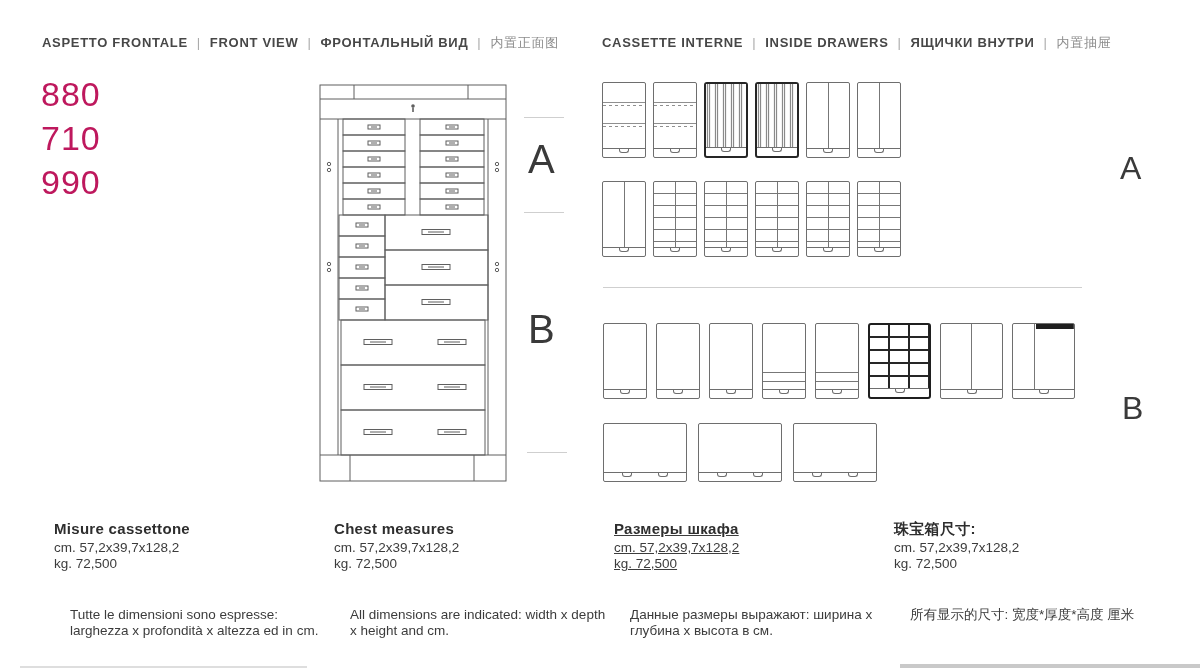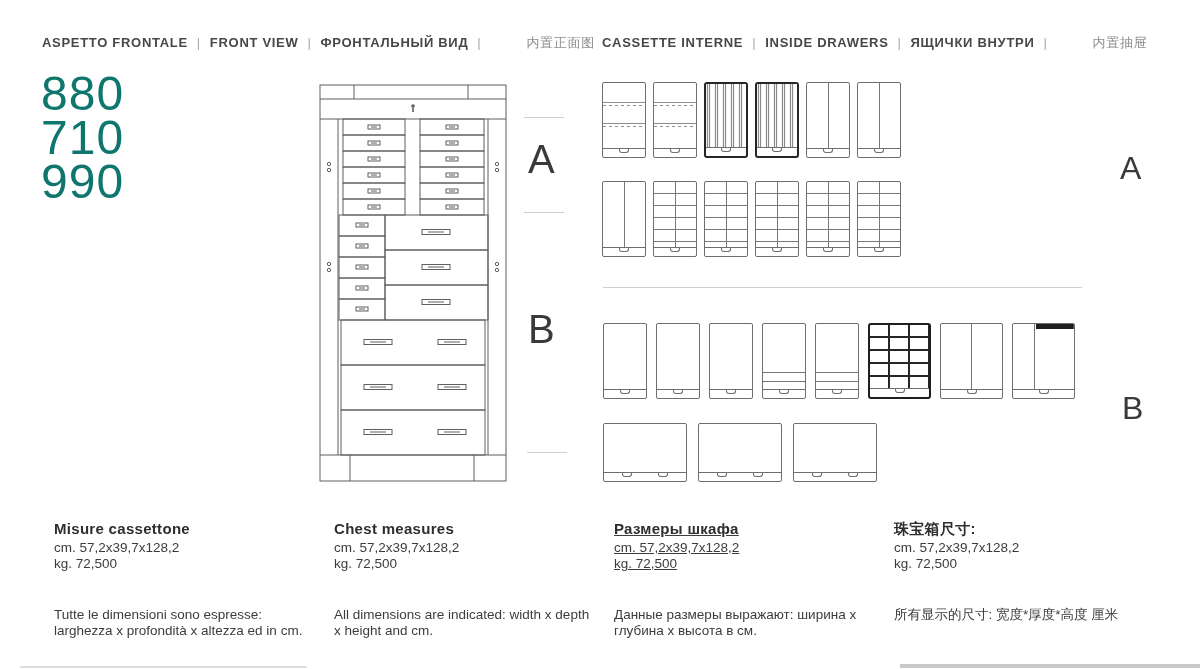--- a/index.html
+++ b/index.html
@@ -4,27 +4,27 @@
 <style>
   * { margin:0; padding:0; box-sizing:border-box; }
   html,body { background:#ffffff; }
   body { font-family:"Liberation Sans", sans-serif; color:#3b3b3b; }
   .page { position:relative; width:1200px; height:669px; background:#fff; overflow:hidden; }
 
   
   .header { position:absolute; top:34px; font-size:13px; font-weight:700; letter-spacing:.7px;
             color:#474747; white-space:nowrap; }
   .header .sep { color:#a9a9a9; font-weight:400; margin:0 9px; }
-  .header .zh { color:#8d8d8d; font-weight:400;margin-left:36px; }
+  .header .zh { color:#8d8d8d; font-weight:400; }
   .left-header { left:42px; }
   .right-header { left:602px; }
 
   
-  .models { position:absolute; left:41px; top:72px; font-size:48px; line-height:44px;
-            letter-spacing:1px; color:#0f766e; font-weight:400; }
+  .models { position:absolute; left:41px; top:72px; font-size:34px; line-height:44px;
+            letter-spacing:1px; color:#be185d; font-weight:400; }
 
   
   .chest-svg { position:absolute; left:318px; top:83px; }
   .bracket-line { position:absolute; width:40px; height:1px; background:#cfcfcf; }
   .section-letter { position:absolute; font-weight:300; color:#3a3a3a; }
   .section-letter.left { font-size:40px; }
   .section-letter.right { font-size:32px; }
 
   
   .insert-row { position:absolute; display:flex; }
@@ -87,21 +87,21 @@
   .t-plain-wide { width:84px; height:59px; }
 
   .panel-separator { position:absolute; left:603px; top:287px; width:479px; height:1px;
                      background:#cfcfcf; }
 
   
   .measure-col { position:absolute; top:521px; width:272px; font-size:13.5px;
                  line-height:16px; color:#3c3c3c;margin-left:12px; }
   .measure-col .m-title { font-size:15px; font-weight:700; color:#2e2e2e;
                           letter-spacing:.3px; margin-bottom:3px; }
-  .measure-col .m-note { position:absolute; top:86px; left:0; width:290px;
+  .measure-col .m-note { position:absolute; top:86px; left:16px; width:290px;
                          font-size:13.5px; line-height:16px; color:#3c3c3c; }
   .col-it { left:42px; } .col-en { left:322px; } .col-ru { left:602px;text-decoration:underline; } .col-zh { left:882px; }
 
   
   .bottom-rule { position:absolute; }
   .bottom-rule.left  { left:20px;  top:666px; width:287px; height:2px; background:#dedede; }
   .bottom-rule.right { left:900px; top:664px; width:300px; height:4px; background:#c9c9c9; }
 
   svg .ln { stroke:#5f5f5f; stroke-width:1; fill:none; }
 </style>

